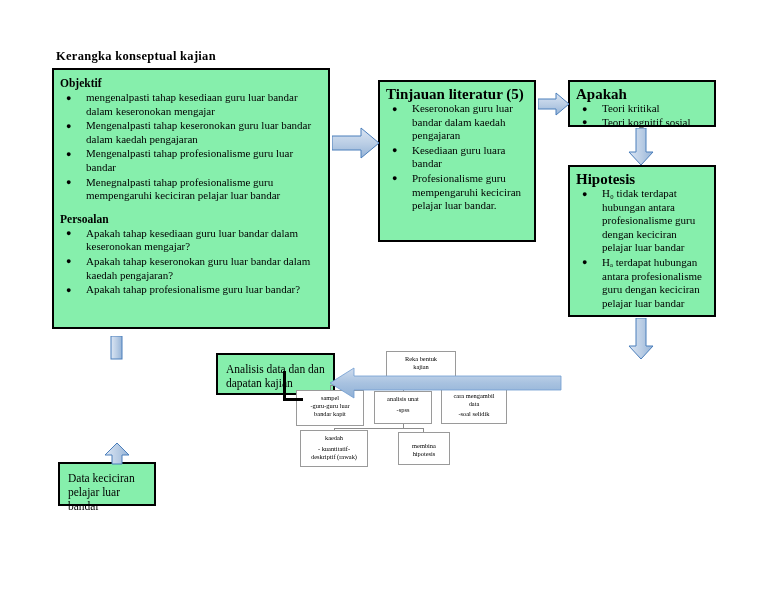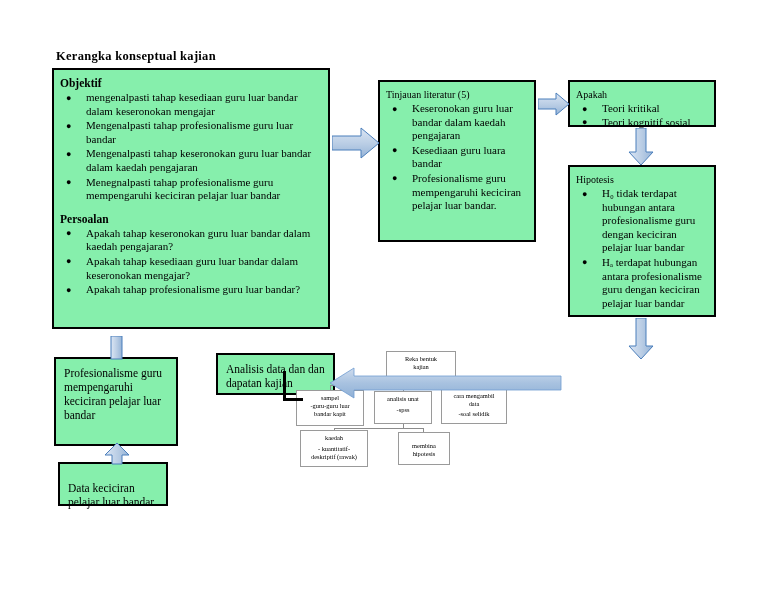--- a/index.html
+++ b/index.html
@@ -40,22 +40,22 @@
     border: 2px solid #000000;
   }
 
   .hdr {
     font-size: 11.5px;
     font-weight: bold;
     line-height: 13px;
     margin: 0 0 1px 0;
   }
   .hdr-plain {
-    font-size: 10px;
-    font-weight: normal;
+    font-size: 15px;
+    font-weight: bold;
     line-height: 13px;
     margin: 0 0 1px 0;
   }
 
   ul.bullets {
     list-style: none;
     margin: 0;
     padding: 0;
   }
   ul.bullets > li {
@@ -75,21 +75,21 @@
   }
   ul.bullets.tight > li { margin-bottom: 0px; }
 
   
   #box-objektif { left: 52px;  top: 68px;  width: 278px; height: 261px; padding: 7px 6px 0 6px; }
   #box-tinjauan { left: 378px; top: 80px;  width: 158px; height: 162px; padding: 6px 6px 0 6px; }
   #box-teori    { left: 568px; top: 80px;  width: 148px; height: 47px;  padding: 6px 6px 0 6px; }
   #box-hipotesis{ left: 568px; top: 165px; width: 148px; height: 152px; padding: 6px 6px 0 6px; }
 
   #box-profesionalisme { left: 54px; top: 357px; width: 124px; height: 89px; padding: 7px 8px; }
-  #box-datakeciciran   { left: 58px; top: 462px; width: 110px; height: 44px; padding: 17px 8px; }
+  #box-datakeciciran   { left: 58px; top: 462px; width: 98px; height: 44px; padding: 7px 8px; }
   #box-analisis        { left: 216px; top: 353px; width: 119px; height: 42px; padding: 7px 8px; }
 
   .boxtext {
     font-size: 11.5px;
     line-height: 14px;
   }
 
   
   .mini {
     box-sizing: border-box;
@@ -127,28 +127,28 @@
 <body>
 
 <div class="canvas">
 
   <div class="abs" id="diagram-title">Kerangka konseptual kajian</div>
 
   <div class="abs box" id="box-objektif">
     <div class="hdr">Objektif</div>
     <ul class="bullets">
       <li>mengenalpasti tahap kesediaan guru luar bandar dalam  keseronokan  mengajar</li>
+      <li>Mengenalpasti tahap keseronokan guru luar bandar dalam  kaedah  pengajaran</li>
       <li>Mengenalpasti tahap profesionalisme guru luar bandar</li>
-      <li>Mengenalpasti tahap keseronokan guru luar bandar dalam  kaedah  pengajaran</li>
       <li>Menegnalpasti tahap profesionalisme guru mempengaruhi keciciran pelajar luar bandar</li>
     </ul>
     <div class="hdr" style="margin-top:10px;">Persoalan</div>
     <ul class="bullets">
+      <li>Apakah tahap kesediaan guru luar bandar dalam keseronokan mengajar?</li>
       <li>Apakah tahap keseronokan guru luar bandar dalam kaedah pengajaran?</li>
-      <li>Apakah tahap kesediaan guru luar bandar dalam keseronokan mengajar?</li>
       <li>Apakah tahap profesionalisme guru luar bandar?</li>
     </ul>
   </div>
 
   <div class="abs box" id="box-tinjauan">
     <div class="hdr-plain">Tinjauan literatur (5)</div>
     <ul class="bullets">
       <li>Keseronokan guru luar bandar dalam kaedah pengajaran</li>
       <li>Kesediaan guru luara bandar</li>
       <li>Profesionalisme guru mempengaruhi keciciran pelajar luar bandar.</li>
@@ -164,23 +164,20 @@
   </div>
 
   <div class="abs box" id="box-hipotesis">
     <div class="hdr-plain">Hipotesis</div>
     <ul class="bullets">
       <li>H₀ tidak terdapat hubungan antara profesionalisme guru dengan keciciran pelajar luar bandar</li>
       <li>Hₐ terdapat hubungan antara profesionalisme guru dengan keciciran pelajar luar bandar</li>
     </ul>
   </div>
 
-  <div class="abs box" id="box-profesionalisme">
-    <div class="boxtext">Profesionalisme guru mempengaruhi keciciran pelajar luar bandar</div>
-  </div>
 
   <div class="abs box" id="box-datakeciciran">
     <div class="boxtext">Data keciciran pelajar luar bandar</div>
   </div>
 
   <div class="abs box" id="box-analisis">
     <div class="boxtext">Analisis data dan dan dapatan kajian</div>
   </div>
 
   <div class="abs vline" style="left:420px; top:377px; height:8px;"></div>

